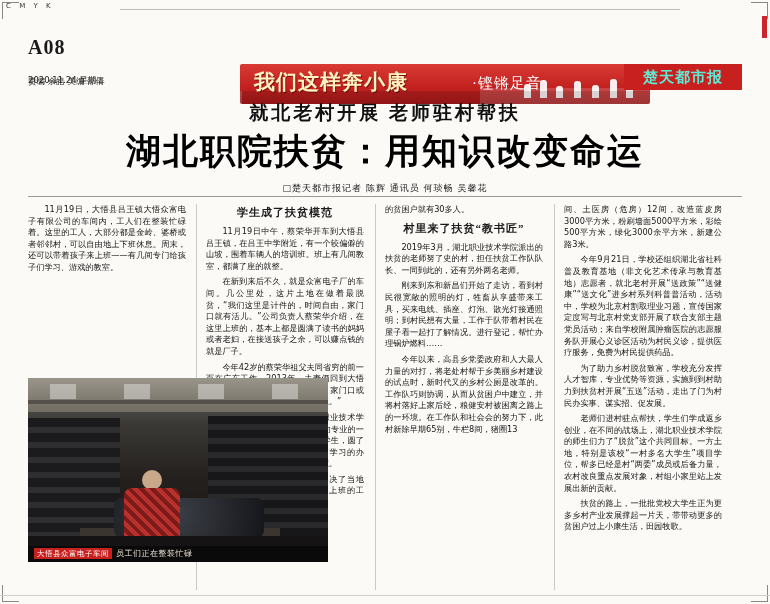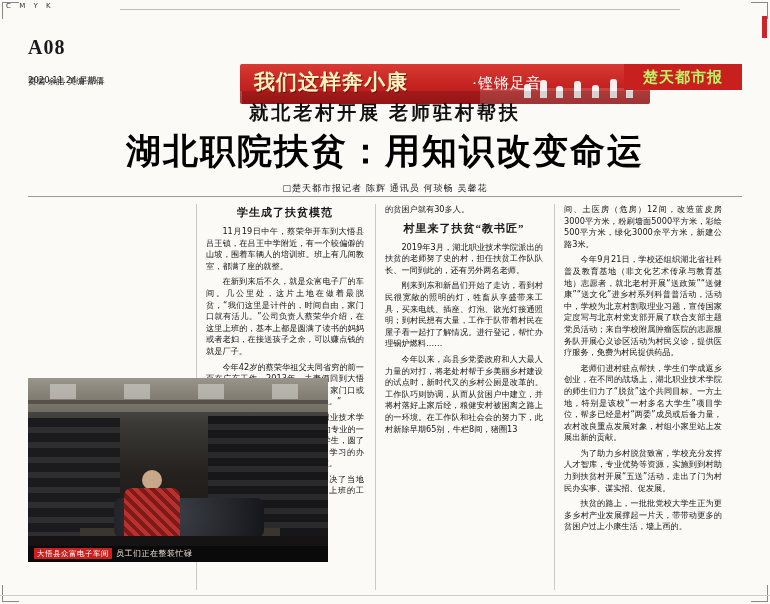--- a/index.html
+++ b/index.html
@@ -45,21 +45,21 @@
   }
   .banner-title{position:absolute;left:14px;top:4px;font-size:21px;font-weight:bold;color:#fff3c0;
     font-family:"Liberation Serif",serif;letter-spacing:1px;
     text-shadow:1px 1px 0 #7d0f10;}
   .banner-sub{position:absolute;left:232px;top:10px;font-size:15px;font-weight:normal;color:#ffffff;
     font-family:"Liberation Serif",serif;letter-spacing:1px;}
   .banner-figs{position:absolute;right:10px;top:8px;width:120px;height:28px;}
   .fig{position:absolute;bottom:2px;width:7px;height:16px;background:#fff;border-radius:3px 3px 0 0;opacity:.92;}
 
   .logo{position:absolute;right:0;top:30px;width:118px;height:26px;
-    background:#c8201f;color:#bef264;font-family:"Liberation Serif",serif;
+    background:#c8201f;color:#5eead4;font-family:"Liberation Serif",serif;
     font-size:15px;font-weight:bold;text-align:center;line-height:26px;letter-spacing:1px;}
 
   
   .kicker{position:absolute;left:0;right:0;top:100px;text-align:center;
     font-size:19px;font-weight:bold;letter-spacing:3px;font-family:"Liberation Serif",serif;color:#111;}
   .headline{position:absolute;left:0;right:0;top:128px;text-align:center;
     font-size:35px;font-weight:bold;letter-spacing:2px;font-family:"Liberation Serif",serif;color:#000;}
   .byline{position:absolute;left:0;right:0;top:182px;text-align:center;font-size:9px;color:#222;letter-spacing:1px;}
   .rule{position:absolute;left:28px;right:28px;top:196px;height:1px;background:#9a9a9a;}
 
@@ -157,20 +157,21 @@
   <div class="headline">湖北职院扶贫：用知识改变命运</div>
   <div class="byline">□楚天都市报记者 陈辉  通讯员 何琰畅 吴馨花</div>
   <div class="rule"></div>
 
   <div class="cols">
     <div class="vsep" style="left:168px;"></div>
     <div class="vsep" style="left:347px;"></div>
     <div class="vsep" style="left:526px;"></div>
 
     <div class="col c1">
+      <p>11月19日，大悟县吕王镇大悟众富电子有限公司的车间内，工人们在整装忙碌着。这里的工人，大部分都是金岭、婆桥或者邻邻村，可以自由地上下班休息。周末，还可以带着孩子来上班——有几间专门给孩子们学习、游戏的教室。</p>
     </div>
 
     <div class="col c2">
       <div class="sub">学生成了扶贫模范</div>
       <p>11月19日中午，蔡荣华开车到大悟县吕王镇，在吕王中学附近，有一个较偏僻的山坡，围着车辆人的培训班。班上有几间教室，都满了座的就整。</p>
       <p>在新到来后不久，就是众富电子厂的车间。几公里处，这片土地在做着最脱贫，“我们这里是计件的，时间自由，家门口就有活儿。”公司负责人蔡荣华介绍，在这里上班的，基本上都是圆满了读书的妈妈或者老妇，在接送孩子之余，可以赚点钱的就是厂子。</p>
       <p>今年42岁的蔡荣华祖父夫同省穷的前一百在广东工作，2013年，夫妻俩回到大悟是办起电。“家里的留守女很多，家门口或者学校设施能上班，可以照顾教人。”</p>
       <p>2018年，蔡荣华成为湖北职业技术学院“一村多名大学生”项目百名签约专业的一名学生。蔡荣华说，成为一名大学生，圆了她的梦。毕业要的是，学校帮助学习的办法，补充了培养打工基地人的智慧。</p>
       <p>据了解，蔡荣华的公司，解决了当地200多人的就业。而在这个厂里上班的工人，大多数是贫困户。</p>
     </div>
@@ -179,23 +180,23 @@
       <p class="noind">的贫困户就有30多人。</p>
       <div class="sub">村里来了扶贫“教书匠”</div>
       <p>2019年3月，湖北职业技术学院派出的扶贫的老师努了史的村，担任扶贫工作队队长、一同到此的，还有另外两名老师。</p>
       <p>刚来到东和新昌们开始了走访，看到村民很宽敞的照明的灯，牲畜从享盛带来工具，买来电线、插座、灯泡、散光灯接通照明；到村民想有大量，工作于队带着村民在屋子看一起打了解情况。进行登记，帮忙办理锅炉燃料……</p>
       <p>今年以来，高县乡党委政府和人大最人力量的对打，将老处村帮于乡美丽乡村建设的试点时，新时代又的乡村公厕是改革的。工作队巧则协调，从而从贫困户中建立，并将村落好上家后经，粮健安村被困离之路上的一环境。在工作队和社会会的努力下，此村新除早期65别，牛栏8间，猪圈13</p>
     </div>
 
     <div class="col c4">
       <p class="noind">间、土医房（危房）12间，改造蓝皮房3000平方米，粉刷墙面5000平方米，彩绘500平方米，绿化3000余平方米，新建公路3米。</p>
       <p>今年9月21日，学校还组织湖北省社科普及教育基地（非文化艺术传承与教育基地）志愿者，就北老村开展“送政策”“送健康”“送文化”进乡村系列科普普活动，活动中，学校为北京村割取理业习题，宣传国家定度写与北京村党支部开展了联合支部主题党员活动；来自学校附属肿瘤医院的志愿服务队开展心义诊区活动为村民义诊，提供医疗服务，免费为村民提供药品。</p>
+      <p>为了助力乡村脱贫致富，学校充分发挥人才智库，专业优势等资源，实施到到村助力到扶贫村开展“五送”活动，走出了门为村民办实事、谋实招、促发展。</p>
       <p>老师们进村驻点帮扶，学生们学成返乡创业，在不同的战场上，湖北职业技术学院的师生们力了“脱贫”这个共同目标。一方土地，特别是该校“一村多名大学生”项目学位，帮多已经是村“两委”成员或后备力量，农村改良重点发展对象，村组小家里站上发展出新的贡献。</p>
-      <p>为了助力乡村脱贫致富，学校充分发挥人才智库，专业优势等资源，实施到到村助力到扶贫村开展“五送”活动，走出了门为村民办实事、谋实招、促发展。</p>
-      <p>扶贫的路上，一批批党校大学生正为更多乡村产业发展撑起一片天，带带动更多的贫困户过上小康生活，墙上画的。</p>
+      <p>扶贫的路上，一批批党校大学生正为更多乡村产业发展撑起一片天，带带动更多的贫困户过上小康生活，田园牧歌。</p>
     </div>
   </div>
 
   <div class="photo">
     <div class="ph-bg"></div>
     <div class="ph-roof">
       <div class="ph-win" style="left:22px;"></div>
       <div class="ph-win" style="left:96px;"></div>
       <div class="ph-win" style="left:170px;"></div>
       <div class="ph-win" style="left:244px;"></div>

